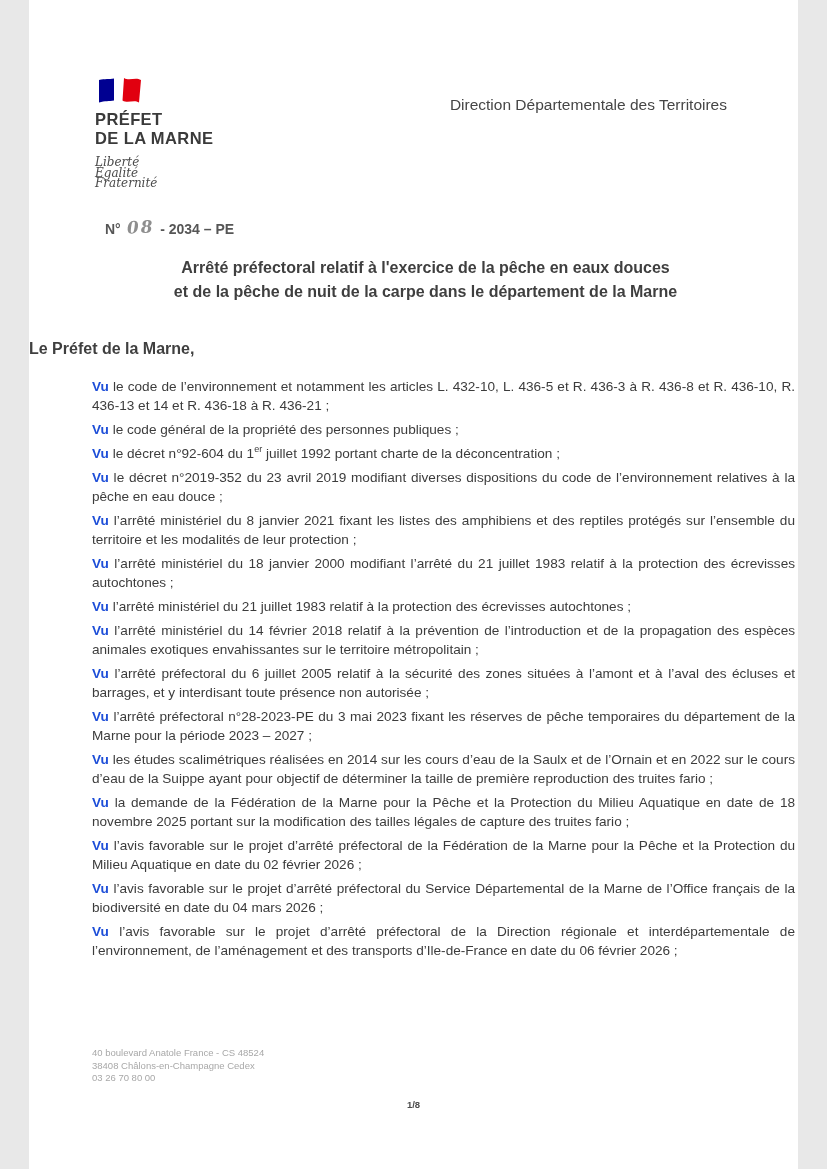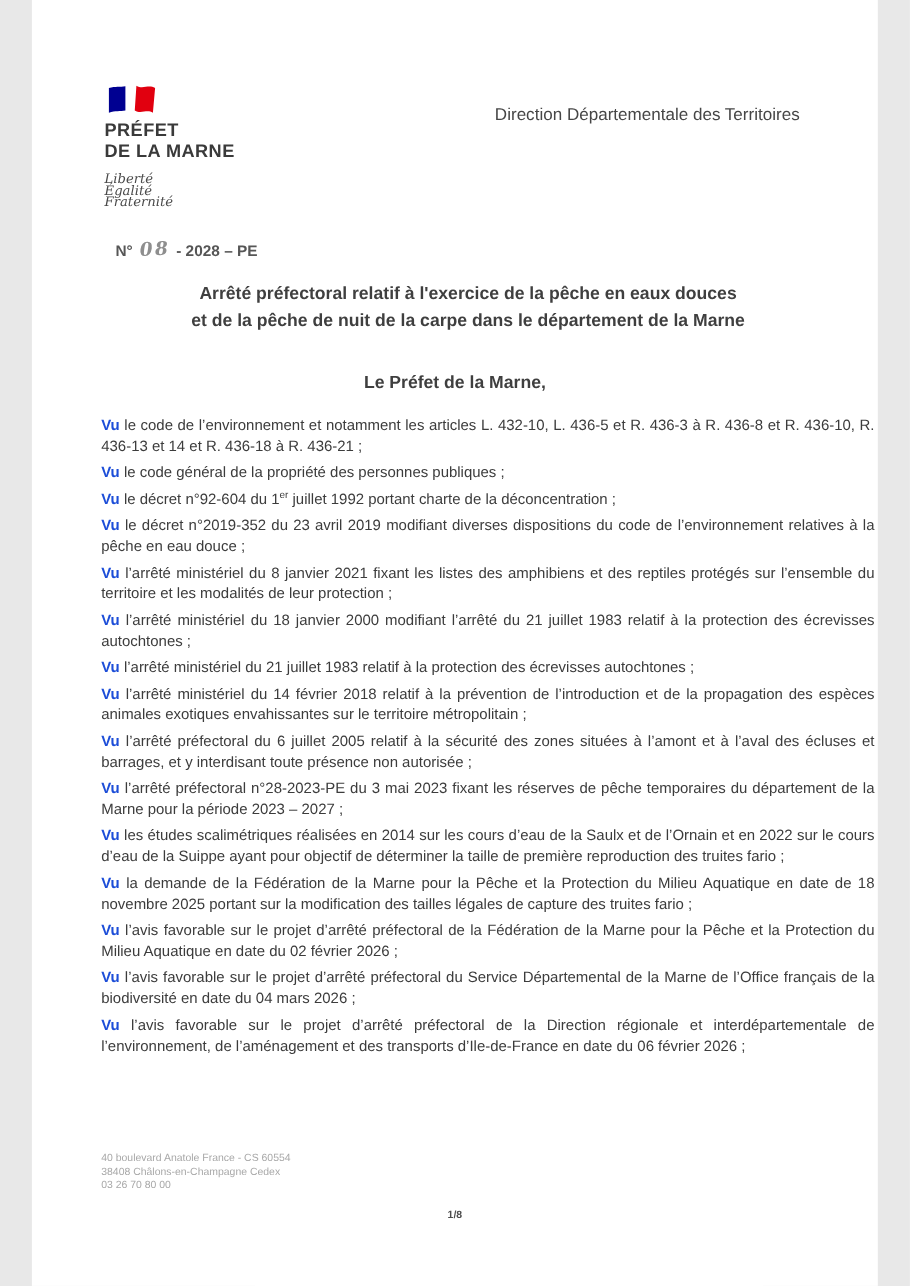--- a/index.html
+++ b/index.html
@@ -76,21 +76,21 @@
     font-weight: 700;
     font-size: 16px;
     line-height: 24px;
     color: #3f3f3f;
     padding-left: 24px;
   }
   .salutation {
     position: absolute;
     left: 0; right: 0;
     top: 340px;
-    text-align: center;
+    text-align: left;
     font-weight: 700;
     font-size: 16px;
     color: #3f3f3f;
   }
 
   
   .body-text {
     position: absolute;
     left: 63px;
     top: 377px;
@@ -142,21 +142,21 @@
       <div>Égalité</div>
       <div>Fraternité</div>
     </div>
   </div>
 
   <div class="direction">Direction Départementale des Territoires</div>
 
   <div class="reference">
     <span>N°</span>
     <span class="handwritten">08</span>
-    <span>- 2028 – PE</span>
+    <span>- 2034 – PE</span>
   </div>
 
   <div class="doc-title">
     <div>Arrêté préfectoral relatif à l'exercice de la pêche en eaux douces</div>
     <div>et de la pêche de nuit de la carpe dans le département de la Marne</div>
   </div>
 
   <div class="salutation">Le Préfet de la Marne,</div>
 
   <div class="body-text">
@@ -171,19 +171,19 @@
       <p><strong>Vu</strong> l’arrêté préfectoral du 6 juillet 2005 relatif à la sécurité des zones situées à l’amont et à l’aval des écluses et barrages, et y interdisant toute présence non autorisée ;</p>
       <p><strong>Vu</strong> l’arrêté préfectoral n°28-2023-PE du 3 mai 2023 fixant les réserves de pêche temporaires du département de la Marne pour la période 2023 – 2027 ;</p>
       <p><strong>Vu</strong> les études scalimétriques réalisées en 2014 sur les cours d’eau de la Saulx et de l’Ornain et en 2022 sur le cours d’eau de la Suippe ayant pour objectif de déterminer la taille de première reproduction des truites fario ;</p>
       <p><strong>Vu</strong> la demande de la Fédération de la Marne pour la Pêche et la Protection du Milieu Aquatique en date de 18 novembre 2025 portant sur la modification des tailles légales de capture des truites fario ;</p>
       <p><strong>Vu</strong> l’avis favorable sur le projet d’arrêté préfectoral de la Fédération de la Marne pour la Pêche et la Protection du Milieu Aquatique en date du 02 février 2026 ;</p>
       <p><strong>Vu</strong> l’avis favorable sur le projet d’arrêté préfectoral du Service Départemental de la Marne de l’Office français de la biodiversité en date du 04 mars 2026 ;</p>
       <p><strong>Vu</strong> l’avis favorable sur le projet d’arrêté préfectoral de la Direction régionale et interdépartementale de l’environnement, de l’aménagement et des transports d’Ile-de-France en date du 06 février 2026 ;</p>
     </div>
 
   <div class="footer-address">
-    <div>40 boulevard Anatole France - CS 60554</div>
+    <div>40 boulevard Anatole France - CS 48524</div>
     <div>38408 Châlons-en-Champagne Cedex</div>
     <div>03 26 70 80 00</div>
   </div>
   <div class="page-number">1/8</div>
 
 </div>
 
 </body></html>

